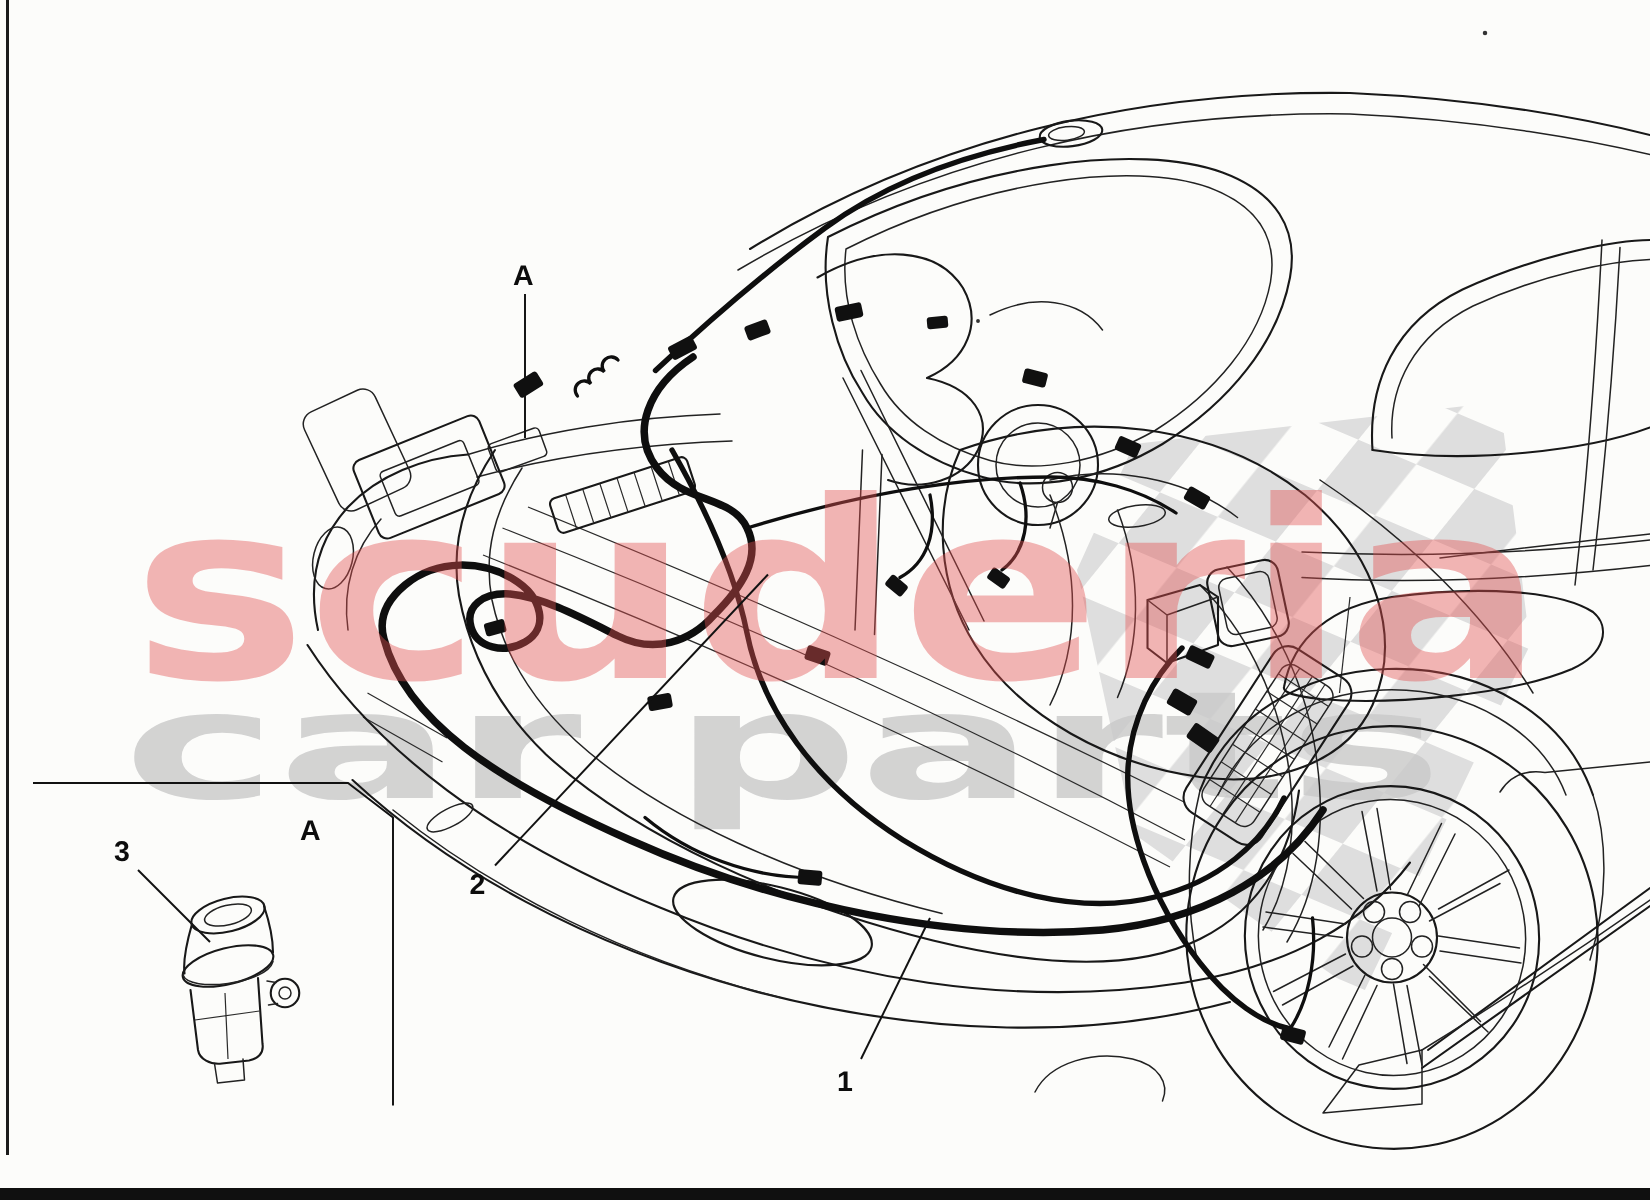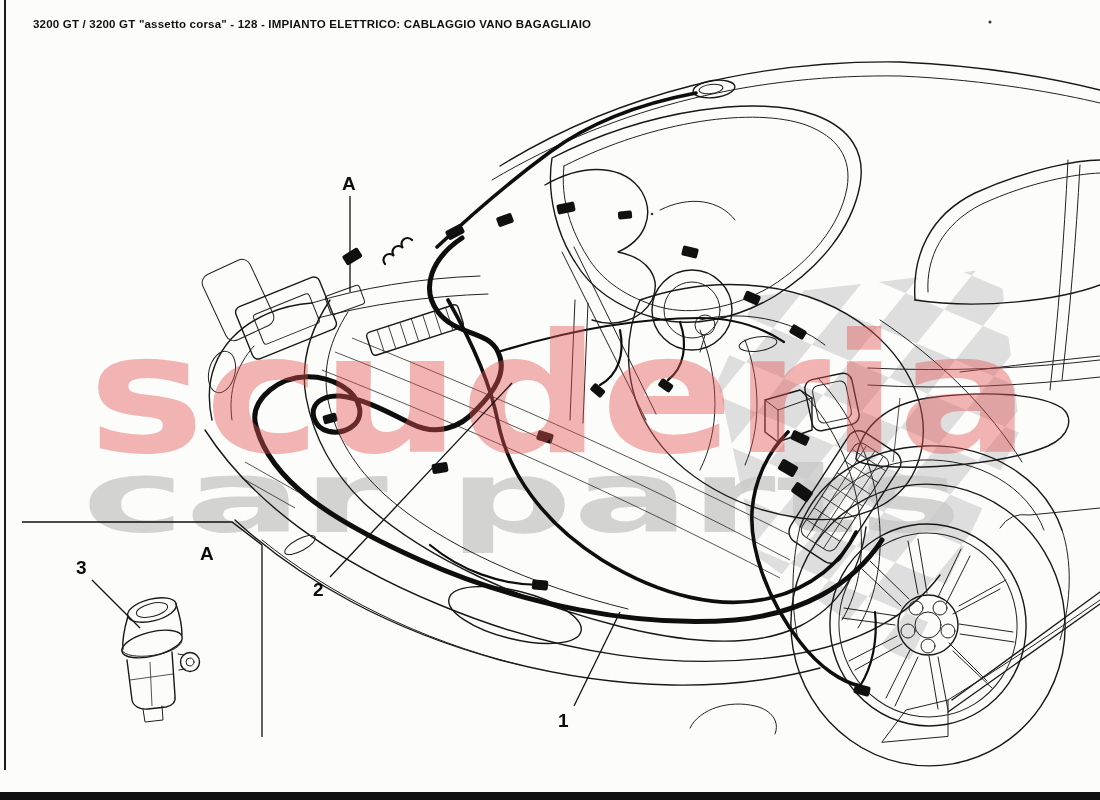--- a/index.html
+++ b/index.html
@@ -20,21 +20,20 @@
   .lbl{font-family:"Liberation Sans",sans-serif;font-weight:bold;font-size:19px;fill:#0c0c0c;}
   .leader{fill:none;stroke:#111;stroke-width:1.3;}
   .wm1{font-family:"DejaVu Sans",sans-serif;font-weight:bold;}
   .wm2{font-family:"DejaVu Sans",sans-serif;font-weight:bold;}
 </style>
 </head>
 <body>
 
 <div class="page">
 
-  <div class="hdr">3200 GT / 3200 GT "assetto corsa" - 128 - IMPIANTO ELETTRICO: CABLAGGIO VANO BAGAGLIAIO</div>
 
   <svg width="1100" height="800" viewBox="0 0 1100 800">
     <defs>
       <pattern id="chk" width="84" height="84" patternUnits="userSpaceOnUse" patternTransform="rotate(23) skewX(-16)">
         <rect x="0" y="0" width="42" height="42" fill="#dcdcdc"></rect>
         <rect x="42" y="42" width="42" height="42" fill="#dcdcdc"></rect>
       </pattern>
     </defs>
 
     <g opacity="0.95">

